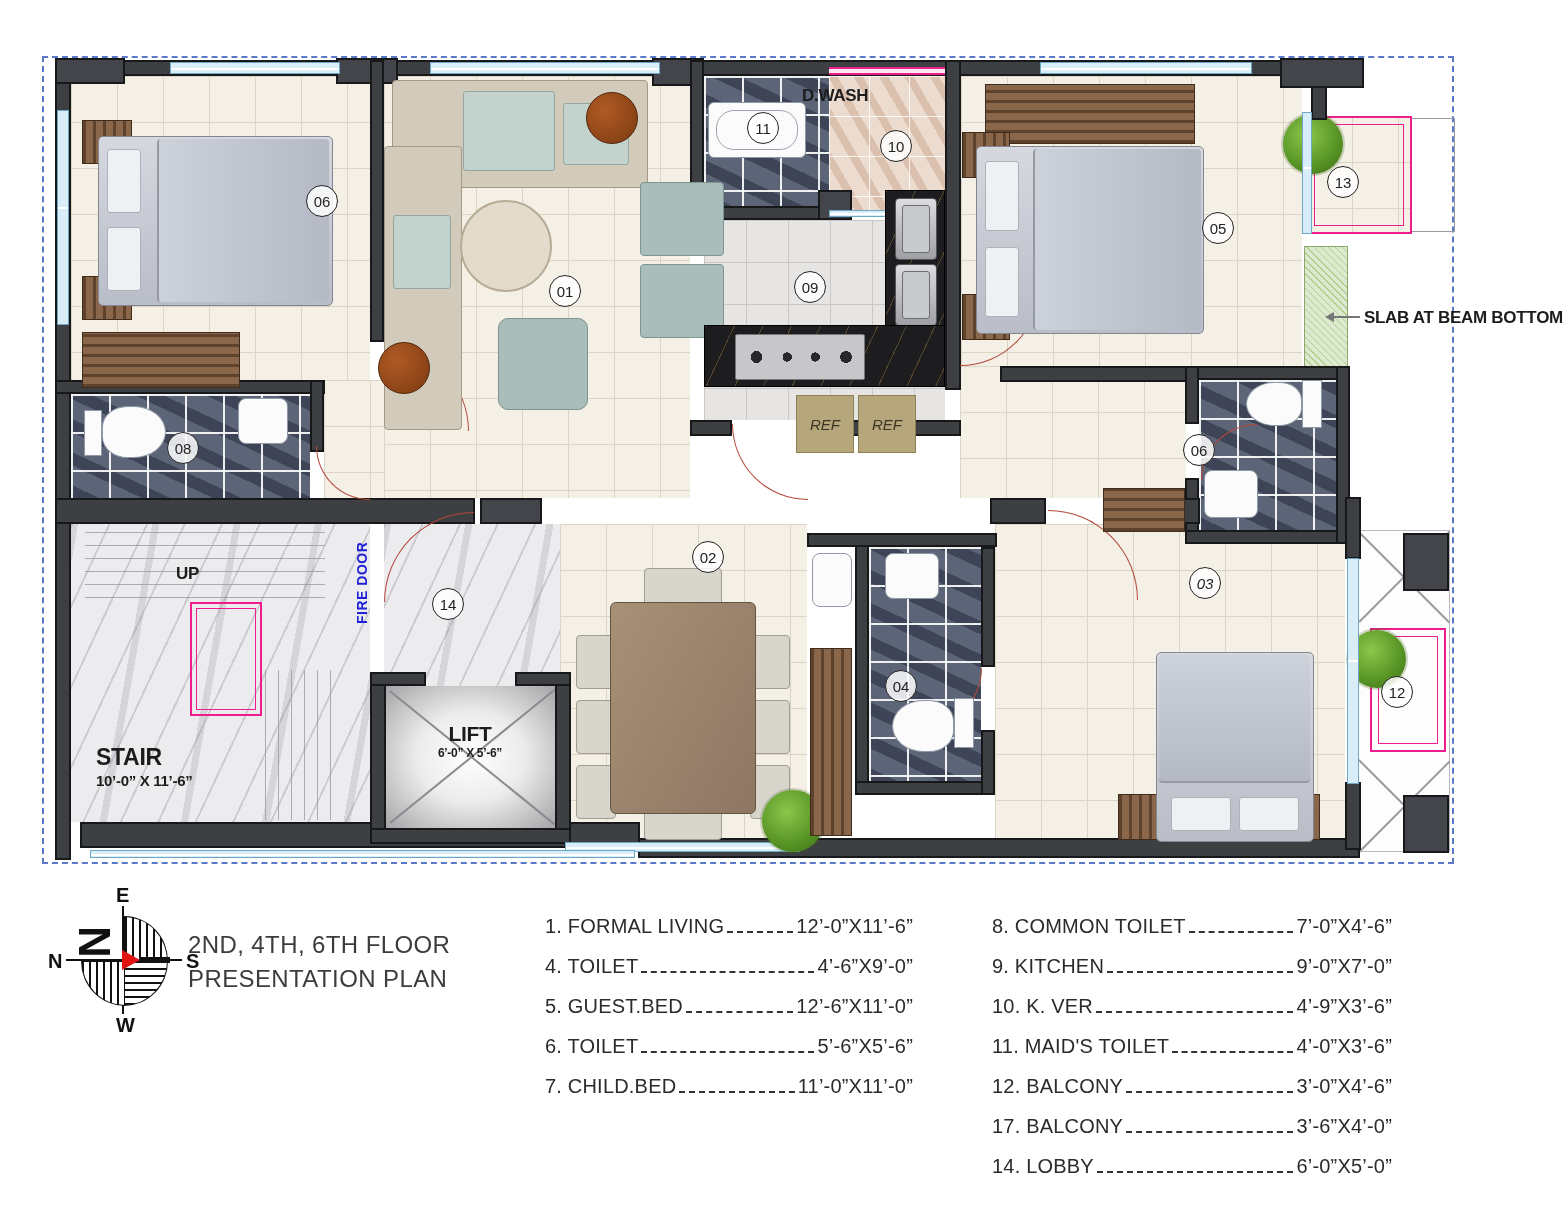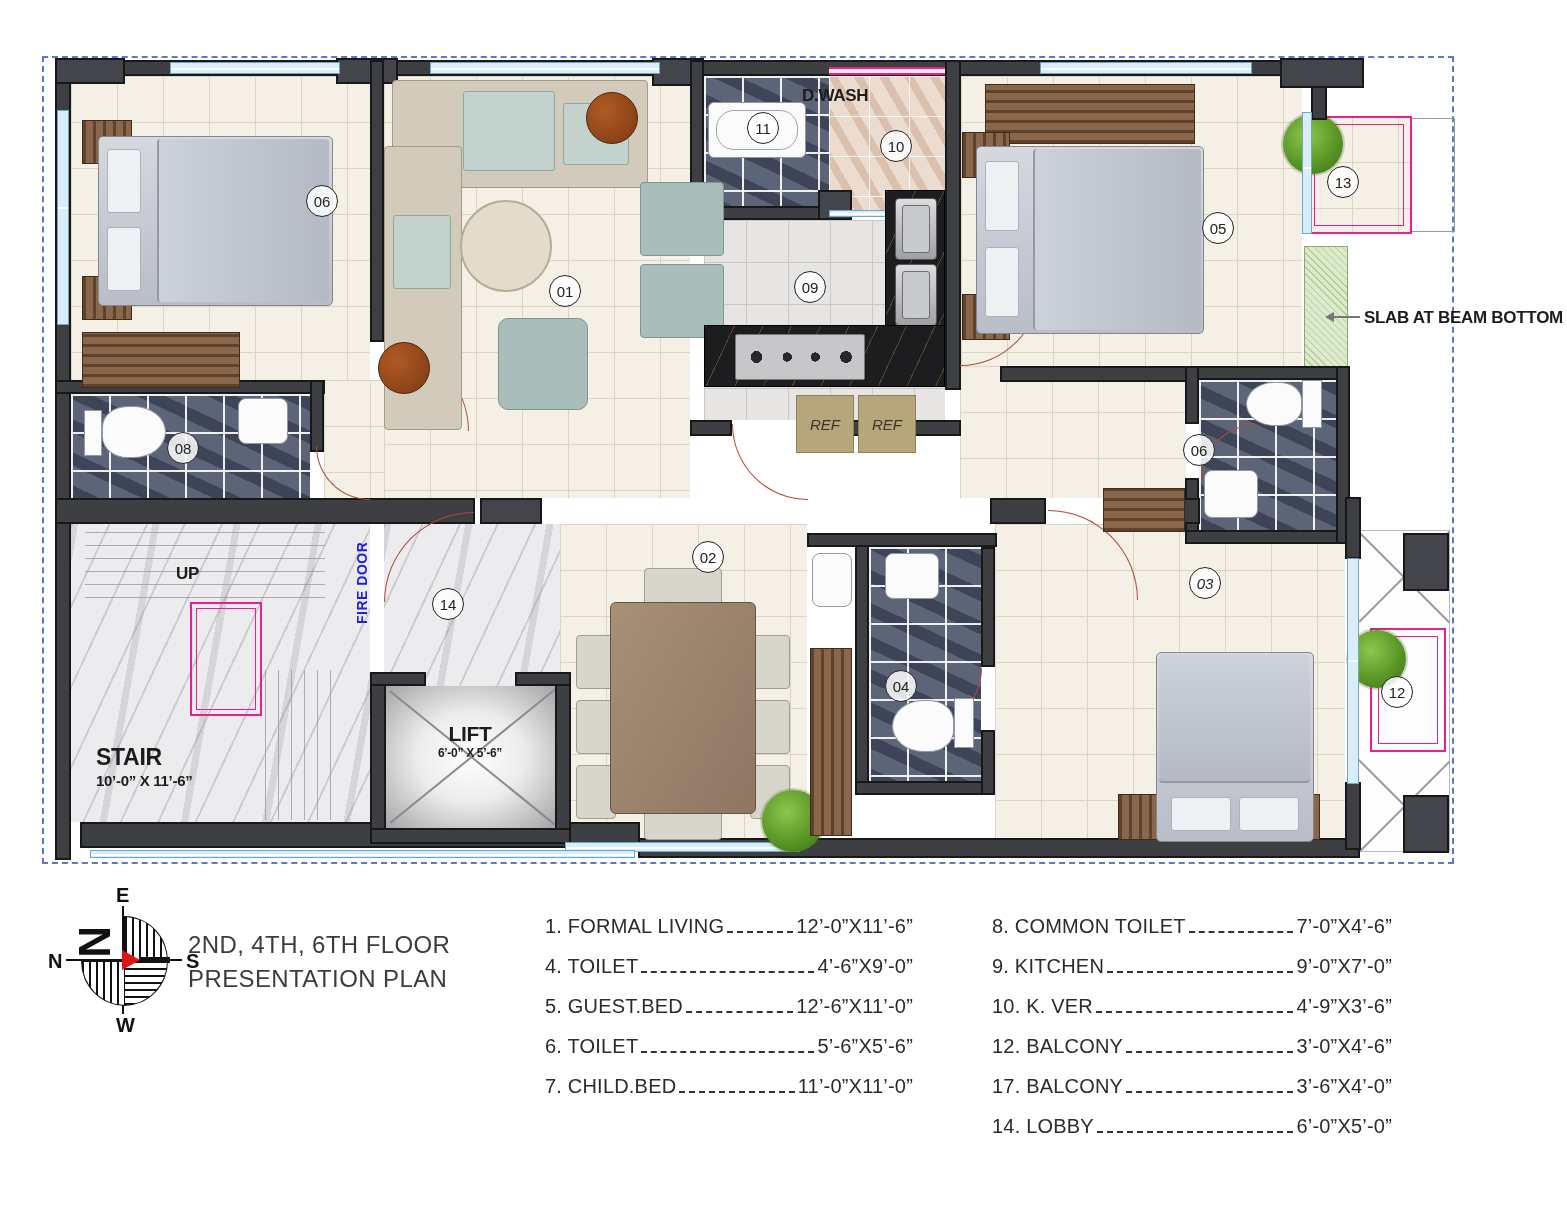--- a/index.html
+++ b/index.html
@@ -378,20 +378,25 @@
       <span class="lname">9. KITCHEN</span>
       <span class="lfill"></span>
       <span class="ldim">9’-0”X7’-0”</span>
     </div>
   <div class="lrow">
       <span class="lname">10. K. VER</span>
       <span class="lfill"></span>
       <span class="ldim">4’-9”X3’-6”</span>
     </div>
   <div class="lrow">
+      <span class="lname">11. MAID'S TOILET</span>
+      <span class="lfill"></span>
+      <span class="ldim">4’-0”X3’-6”</span>
+    </div>
+  <div class="lrow">
       <span class="lname">12. BALCONY</span>
       <span class="lfill"></span>
       <span class="ldim">3’-0”X4’-6”</span>
     </div>
   <div class="lrow">
       <span class="lname">17. BALCONY</span>
       <span class="lfill"></span>
       <span class="ldim">3’-6”X4’-0”</span>
     </div>
   <div class="lrow">

